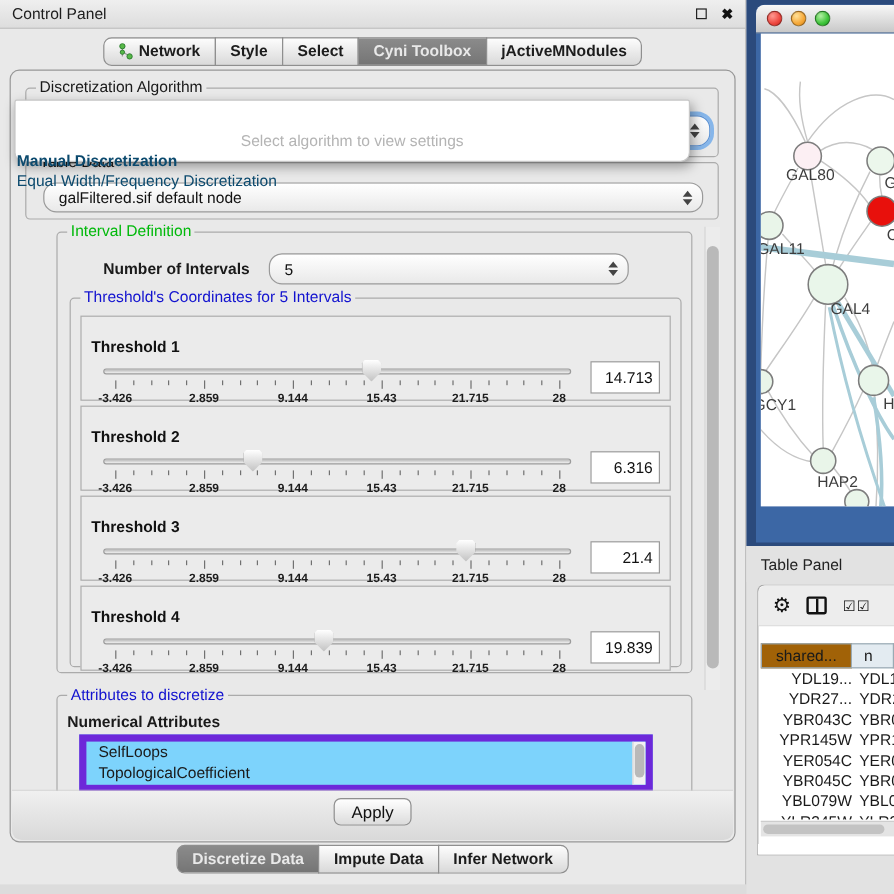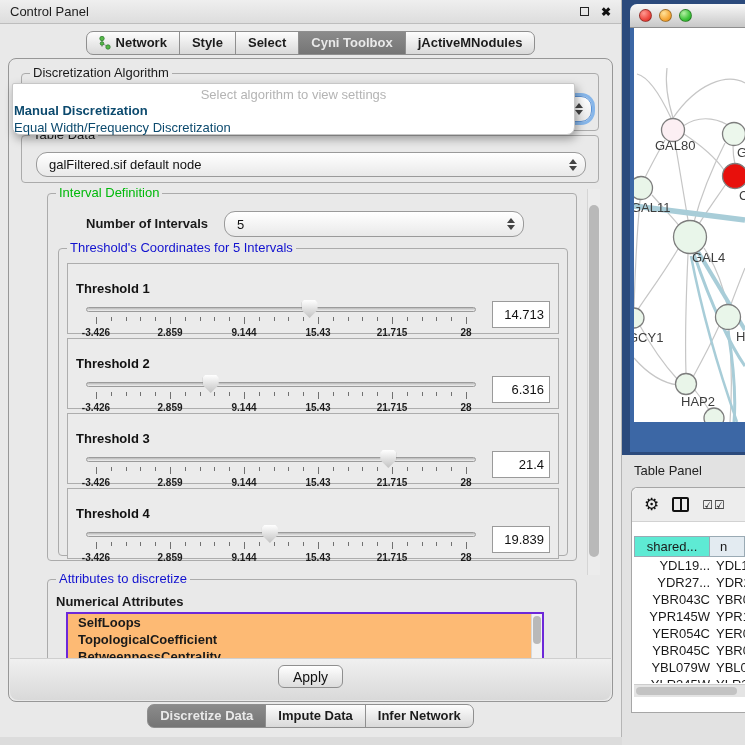--- a/index.html
+++ b/index.html
@@ -38,21 +38,21 @@
   .spin{display:flex;flex-direction:column;gap:2px;align-items:center;margin-left:6px;}
   .spin i{width:0;height:0;border-left:4px solid transparent;border-right:4px solid transparent;}
   .spin i.up{border-bottom:5px solid #444;}
   .spin i.dn{border-top:5px solid #444;}
   .combo.focus{box-shadow:0 0 0 3px #86b6ea;border-color:#5d94d6;}
 
   
   .popup{position:absolute;left:12px;top:83px;width:563px;height:52px;background:#ffffff;
          border:1px solid #c7c7c7;border-radius:2px 2px 8px 8px;box-shadow:2px 4px 10px rgba(0,0,0,.35);
          font-size:13px;z-index:50;}
-  .popup .hint{text-align:center;color:#b4b4b4;padding-top:3px;}
+  .popup .hint{text-align:center;color:#b4b4b4;padding-top:3px;margin-top:23px;}
   .popup .opt{padding:1px 1px;color:#0c4a6e;cursor:pointer;white-space:nowrap;}
   .popup .opt.b{font-weight:bold;}
 
   
   .vscroll{position:absolute;width:13px;background:#ececec;border-left:1px solid #d5d5d5;}
   .vscroll .vthumb{position:absolute;left:1px;width:10px;background:#b9b9b9;border-radius:5px;}
 
   
   .thrbox{position:absolute;left:8px;right:8px;background:#ebebeb;border:1px solid #adadad;padding:5px 8px 2px 8px;}
   .thrlabel{font-size:13px;font-weight:bold;color:#111;margin-top:12px;}
@@ -65,21 +65,21 @@
   .tick.major{height:7px;}
   .tlabel{position:absolute;top:28px;transform:translateX(-50%);font-size:10px;font-weight:bold;color:#1c1c1c;white-space:nowrap;}
   .thumb{position:absolute;top:1px;width:16px;height:18px;transform:translateX(-50%);
          background:linear-gradient(#ffffff,#c2c2c2);
          clip-path:polygon(15% 0,85% 0,100% 15%,100% 55%,50% 100%,0 55%,0 15%);
          filter:drop-shadow(0 0 1px #6f6f6f);cursor:pointer;}
   .valbox{width:58px;height:27px;background:#fff;border:1px solid #9a9a9a;font-size:13px;color:#111;
           display:flex;align-items:center;justify-content:flex-end;padding-right:5px;margin-top:2px;}
 
   
-  .listbox{position:absolute;background:#fdba74;border:2px solid #6d28d9;overflow:hidden;font-size:13px;font-weight:bold;}
+  .listbox{position:absolute;background:#7dd3fc;border:6px solid #6d28d9;overflow:hidden;font-size:13px;}
   .listbox .li{padding:0 4px 0 10px;height:17px;line-height:17px;white-space:nowrap;cursor:pointer;}
   .list-vscroll{position:absolute;right:0;top:0;bottom:0;width:11px;background:#f2f2f2;border-left:1px solid #d8d8d8;}
   .list-vscroll .vthumb{position:absolute;left:1px;top:2px;width:8px;height:28px;background:#b9b9b9;border-radius:4px;}
 
   .applyband{position:absolute;left:1px;right:1px;bottom:1px;height:42px;border-top:1px solid #cfcfcf;
              background:linear-gradient(#f0f0f0,#d9d9d9);border-radius:0 0 8px 8px;display:flex;justify-content:center;}
   .applybtn{margin-top:6px;height:23px;padding:0 14px;font-size:14px;color:#111;background:linear-gradient(#ffffff,#dcdcdc);
             border:1px solid #8f8f8f;border-radius:6px;cursor:pointer;font-family:"Liberation Sans",sans-serif;}
 
   
@@ -99,21 +99,21 @@
   .tpwin{position:absolute;left:9px;top:487px;width:114px;height:226px;background:#ffffff;border:1px solid #a6a6a6;
          border-right:none;border-radius:6px 0 0 0;}
   .tptoolbar{position:absolute;left:0;top:0;right:0;height:34px;background:#ededed;border-bottom:1px solid #d2d2d2;
              border-radius:6px 0 0 0;display:flex;align-items:center;gap:13px;padding-left:12px;}
   .gear{font-size:17px;color:#111;line-height:1;cursor:pointer;}
   .colsic{width:17px;height:15px;border:2px solid #111;border-radius:2px;position:relative;cursor:pointer;}
   .colsic::after{content:"";position:absolute;left:50%;top:0;bottom:0;width:2px;background:#111;transform:translateX(-1px);}
   .cbx{font-size:12px;color:#111;letter-spacing:1px;cursor:pointer;}
   .tphead{position:absolute;left:2px;top:48px;right:0;height:21px;display:flex;font-size:13px;}
   .tphead .hc{border:1px solid #9aaab4;display:flex;align-items:center;justify-content:center;overflow:hidden;white-space:nowrap;}
-  .tphead .hc.c1{width:76px;background:#5eead4;}
+  .tphead .hc.c1{width:76px;background:#a16207;}
   .tphead .hc.c2{flex:1;background:#e3ebf1;border-left:none;justify-content:flex-start;padding-left:10px;}
   .tprows{position:absolute;left:2px;top:69px;right:0;height:126px;overflow:hidden;font-size:13px;text-align:right;}
   .trow{display:flex;height:17px;line-height:17px;}
   .trow .tc1{width:76px;padding-left:6px;white-space:nowrap;overflow:hidden;}
   .trow .tc2{flex:1;padding-left:6px;white-space:nowrap;overflow:hidden;}
   .hscroll{position:absolute;left:2px;right:0;top:196px;height:13px;background:#e4e4e4;border-top:1px solid #cdcdcd;}
   .hscroll .hthumb{position:absolute;left:2px;right:8px;top:2px;height:8px;background:#c3c3c3;border-radius:4px;}
 
   .netlabel{font-family:"Liberation Sans",sans-serif;font-size:13px;fill:#3d3d3d;}
 </style>

